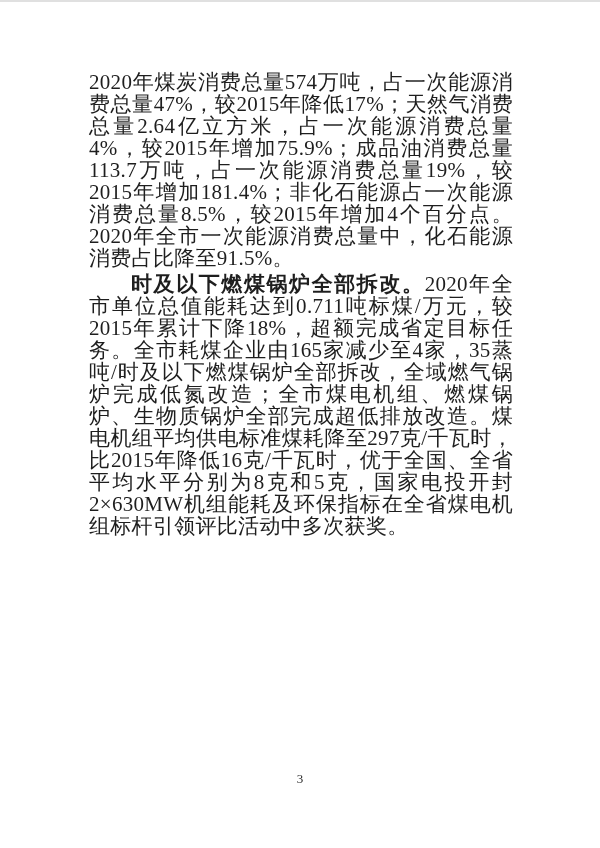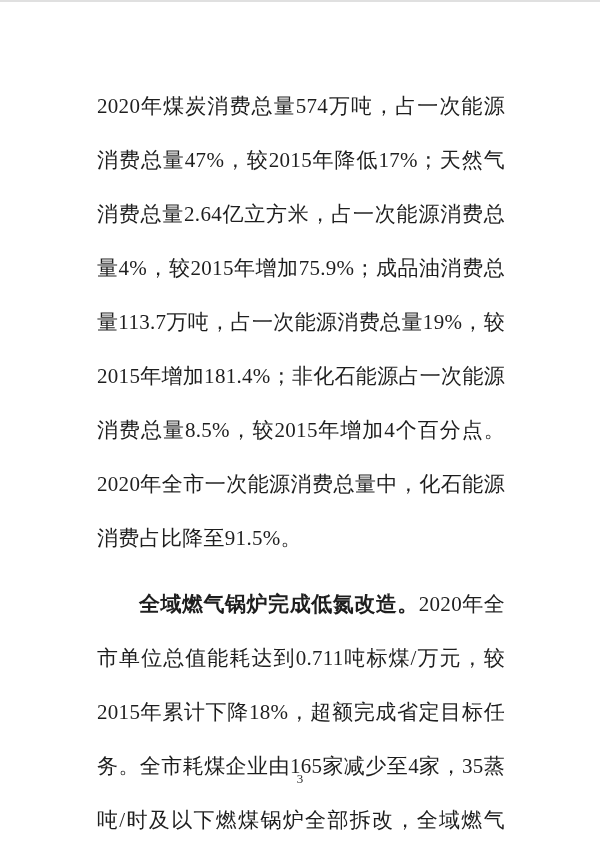--- a/index.html
+++ b/index.html
@@ -24,23 +24,23 @@
     width: 100%; height: 2px;
     background: #e0e0e0;
   }
   .text-block {
     position: absolute;
     left: 85px;
     top: 67px;
     width: 432px;
   }
   .body-para {
-    margin: 12px;
+    margin: 4px;
     font-size: 21px;
-    line-height: 54px;
+    line-height: 22px;
     text-align: justify;
     text-justify: inter-character;
     letter-spacing: 0.3px;
   }
   .body-para.indent { text-indent: 42px; }
   .run.bold { font-weight: 700; }
   .page-number {
     position: absolute;
     top: 770px;
     left: 0;
@@ -51,16 +51,16 @@
     color: #2a2a2a;
   }
 </style>
 </head>
 <body>
 
 <div class="page">
   <div class="scan-edge"></div>
   <div class="text-block" id="text-block">
       <p class="body-para"><span class="run">2020年煤炭消费总量574万吨，占一次能源消费总量47%，较2015年降低17%；天然气消费总量2.64亿立方米，占一次能源消费总量4%，较2015年增加75.9%；成品油消费总量113.7万吨，占一次能源消费总量19%，较2015年增加181.4%；非化石能源占一次能源消费总量8.5%，较2015年增加4个百分点。2020年全市一次能源消费总量中，化石能源消费占比降至91.5%。</span></p>
-      <p class="body-para indent"><span class="run bold">全域燃气锅炉完成低氮改造。</span><span class="run">2020年全市单位总值能耗达到0.711吨标煤/万元，较2015年累计下降18%，超额完成省定目标任务。全市耗煤企业由165家减少至4家，35蒸吨/时及以下燃煤锅炉全部拆改，全域燃气锅炉完成低氮改造；全市煤电机组、燃煤锅炉、生物质锅炉全部完成超低排放改造。煤电机组平均供电标准煤耗降至297克/千瓦时，比2015年降低16克/千瓦时，优于全国、全省平均水平分别为8克和5克，国家电投开封2×630MW机组能耗及环保指标在全省煤电机组标杆引领评比活动中多次获奖。</span></p>
+      <p class="body-para indent"><span class="run bold">时及以下燃煤锅炉全部拆改。</span><span class="run">2020年全市单位总值能耗达到0.711吨标煤/万元，较2015年累计下降18%，超额完成省定目标任务。全市耗煤企业由165家减少至4家，35蒸吨/时及以下燃煤锅炉全部拆改，全域燃气锅炉完成低氮改造；全市煤电机组、燃煤锅炉、生物质锅炉全部完成超低排放改造。煤电机组平均供电标准煤耗降至297克/千瓦时，比2015年降低16克/千瓦时，优于全国、全省平均水平分别为8克和5克，国家电投开封2×630MW机组能耗及环保指标在全省煤电机组标杆引领评比活动中多次获奖。</span></p>
     </div>
   <div class="page-number">3</div>
 </div>
 
 </body></html>

